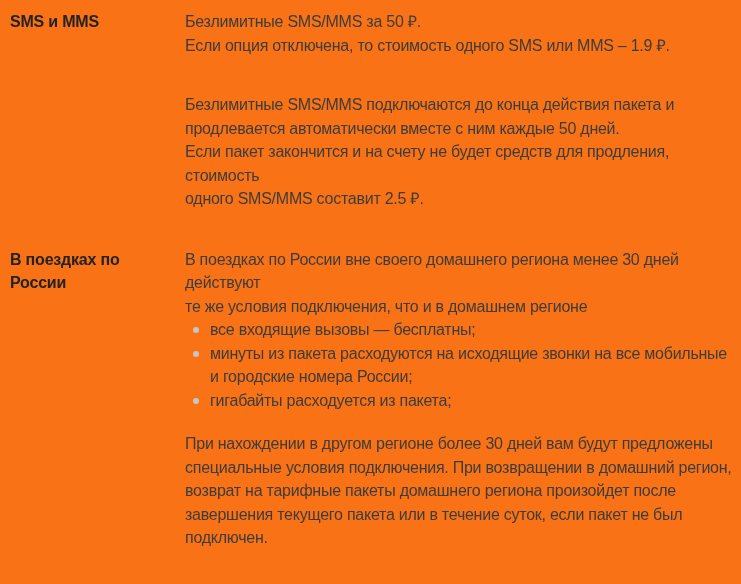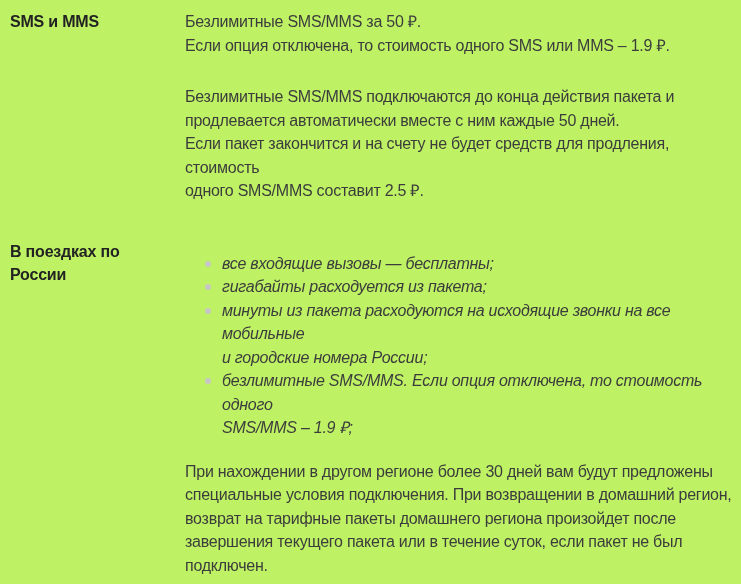--- a/index.html
+++ b/index.html
@@ -4,21 +4,21 @@
 <style>
   html, body {
     margin: 0;
     padding: 0;
     background: #ffffff;
     font-family: "Liberation Sans", sans-serif;
   }
   .page {
     width: 741px;
     height: 584px;
-    background: #bef264;
+    background: #f97316;
     box-sizing: border-box;
     padding: 10px 0 0 10px;
     overflow: hidden;
   }
   .section-row {
     display: grid;
     grid-template-columns: 175px 556px;
     align-items: start;
   }
   .section-row + .section-row {
@@ -36,30 +36,29 @@
     font-size: 16px;
     line-height: 23.5px;
     color: #3c3c3c;
     letter-spacing: -0.25px;
   }
   .para {
     margin: 0;
     white-space: pre-line;
   }
   .para.gap-after {
-    margin-bottom: 28px;
+    margin-bottom: 36px;
   }
   .para.outro {
     margin-top: 20px;
   }
   ul.bullet-list {
     list-style: none;
-    margin: 12px;
+    margin: 0;
     padding: 0;
-    font-style: italic;
   }
   ul.bullet-list li {
     display: flex;
     align-items: flex-start;
   }
   .bullet-dot {
     flex: none;
     width: 6px;
     height: 6px;
     border-radius: 50%;
@@ -83,38 +82,35 @@
       <p class="para">Безлимитные SMS/MMS подключаются до конца действия пакета и
 продлевается автоматически вместе с ним каждые 50 дней.
 Если пакет закончится и на счету не будет средств для продления, стоимость
 одного SMS/MMS составит 2.5 ₽.</p>
     </div>
   </section>
 
   <section class="section-row">
     <div class="section-label">В поездках по России</div>
     <div class="section-content">
+      <p class="para">В поездках по России вне своего домашнего региона менее 30 дней действуют
+те же условия подключения, что и в домашнем регионе</p>
       <ul class="bullet-list">
         <li>
           <span class="bullet-dot"></span>
           <span class="bullet-text">все входящие вызовы — бесплатны;</span>
-        </li>
-        <li>
-          <span class="bullet-dot"></span>
-          <span class="bullet-text">гигабайты расходуется из пакета;</span>
         </li>
         <li>
           <span class="bullet-dot"></span>
           <span class="bullet-text">минуты из пакета расходуются на исходящие звонки на все мобильные
 и городские номера России;</span>
         </li>
         <li>
           <span class="bullet-dot"></span>
-          <span class="bullet-text">безлимитные SMS/MMS. Если опция отключена, то стоимость одного
-SMS/MMS – 1.9 ₽;</span>
+          <span class="bullet-text">гигабайты расходуется из пакета;</span>
         </li>
       </ul>
       <p class="para outro">При нахождении в другом регионе более 30 дней вам будут предложены
 специальные условия подключения. При возвращении в домашний регион,
 возврат на тарифные пакеты домашнего региона произойдет после
 завершения текущего пакета или в течение суток, если пакет не был
 подключен.</p>
     </div>
   </section>
 

